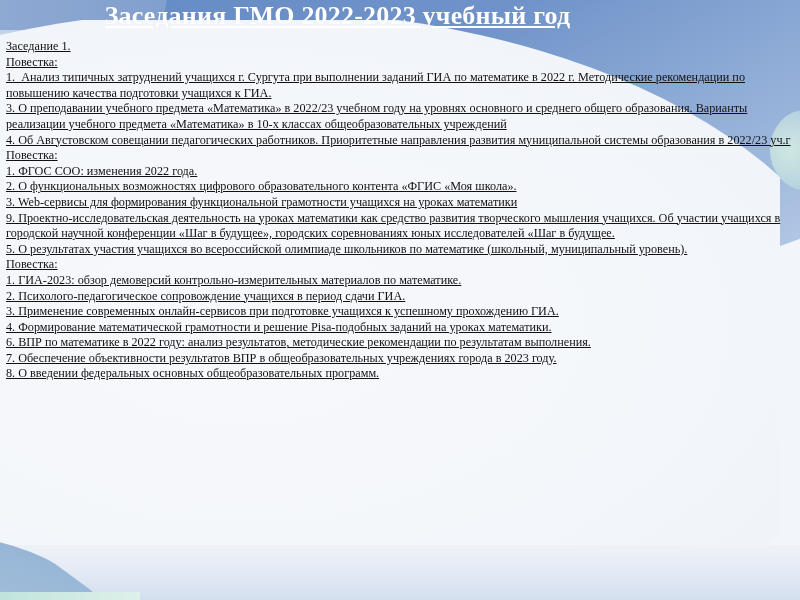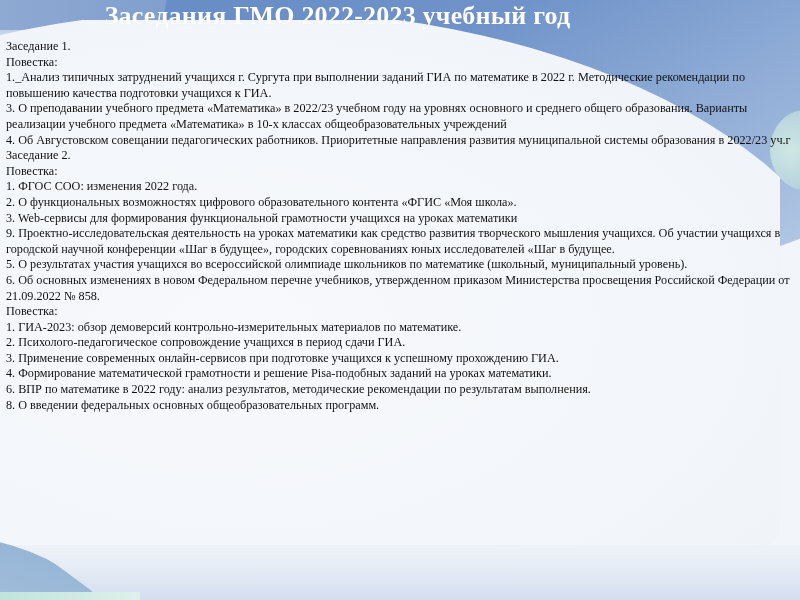--- a/index.html
+++ b/index.html
@@ -96,33 +96,35 @@
       text-align: center;
       font-family: "Liberation Serif", serif;
       font-weight: bold;
       font-size: 26px;
       line-height: 32px;
       color: #ffffff;
       padding-right: 125px;
       box-sizing: border-box;
       letter-spacing: 0.2px;
       text-shadow: 0 0 1px rgba(0,0,0,0.1);
+      text-decoration: underline;
     }
     .doc-body {
       position: absolute;
       left: 6px;
       top: 39px;
       width: 790px;
       font-size: 12.2px;
       line-height: 15.6px;
       color: #111111;
     }
     .doc-body p {
       margin: 0;
       padding: 0;
+      text-decoration: underline;
     }
   </style>
 </head>
 <body>
 
 <div class="bg-layer">
   <div class="header-band"></div>
   <div class="band-light"></div>
   <div class="swoosh"></div>
   <div class="white-area"></div>
@@ -139,33 +141,32 @@
 
     <section>
       <p>Заседание 1.</p>
       <p>Повестка:</p>
       <p>1._Анализ типичных затруднений учащихся г. Сургута при выполнении заданий ГИА по математике в 2022 г. Методические рекомендации по повышению качества подготовки учащихся к ГИА.</p>
       <p> 3. О преподавании учебного предмета «Математика» в 2022/23 учебном году на уровнях основного и среднего общего образования. Варианты реализации учебного предмета «Математика» в 10-х классах общеобразовательных учреждений</p>
       <p>4. Об Августовском совещании педагогических работников. Приоритетные направления развития муниципальной системы образования в 2022/23 уч.г</p>
     </section>
 
     <section>
-      <p>Заседание 2.</p>
       <p>Повестка:</p>
       <p>1. ФГОС СОО: изменения 2022 года.</p>
       <p>2. О функциональных возможностях цифрового образовательного контента «ФГИС «Моя школа».</p>
       <p>3. Web-сервисы для формирования функциональной грамотности учащихся на уроках математики</p>
       <p>9. Проектно-исследовательская деятельность на уроках математики как средство развития творческого мышления учащихся. Об участии учащихся в городской научной конференции «Шаг в будущее», городских соревнованиях юных исследователей «Шаг в будущее.</p>
       <p>5. О результатах участия учащихся во всероссийской олимпиаде школьников по математике (школьный, муниципальный уровень).</p>
-      <p>6. Об основных изменениях в новом Федеральном перечне учебников, утвержденном приказом Министерства просвещения Российской Федерации от 21.09.2022 № 858.</p>
     </section>
 
     <section>
       <p>Повестка:</p>
       <p>1. ГИА-2023: обзор демоверсий контрольно-измерительных материалов по математике.</p>
       <p>2. Психолого-педагогическое сопровождение учащихся в период сдачи ГИА.</p>
       <p>3. Применение современных онлайн-сервисов при подготовке учащихся к успешному прохождению ГИА.</p>
       <p>4. Формирование математической грамотности и решение Pisa-подобных заданий на уроках математики.</p>
       <p>6. ВПР по математике в 2022 году: анализ результатов, методические рекомендации по результатам выполнения.</p>
+      <p>7. Обеспечение объективности результатов ВПР в общеобразовательных учреждениях города в 2023 году.</p>
       <p> 8. О введении федеральных основных общеобразовательных программ.</p>
     </section>
   </div>
 </div>
 
 </body></html>

